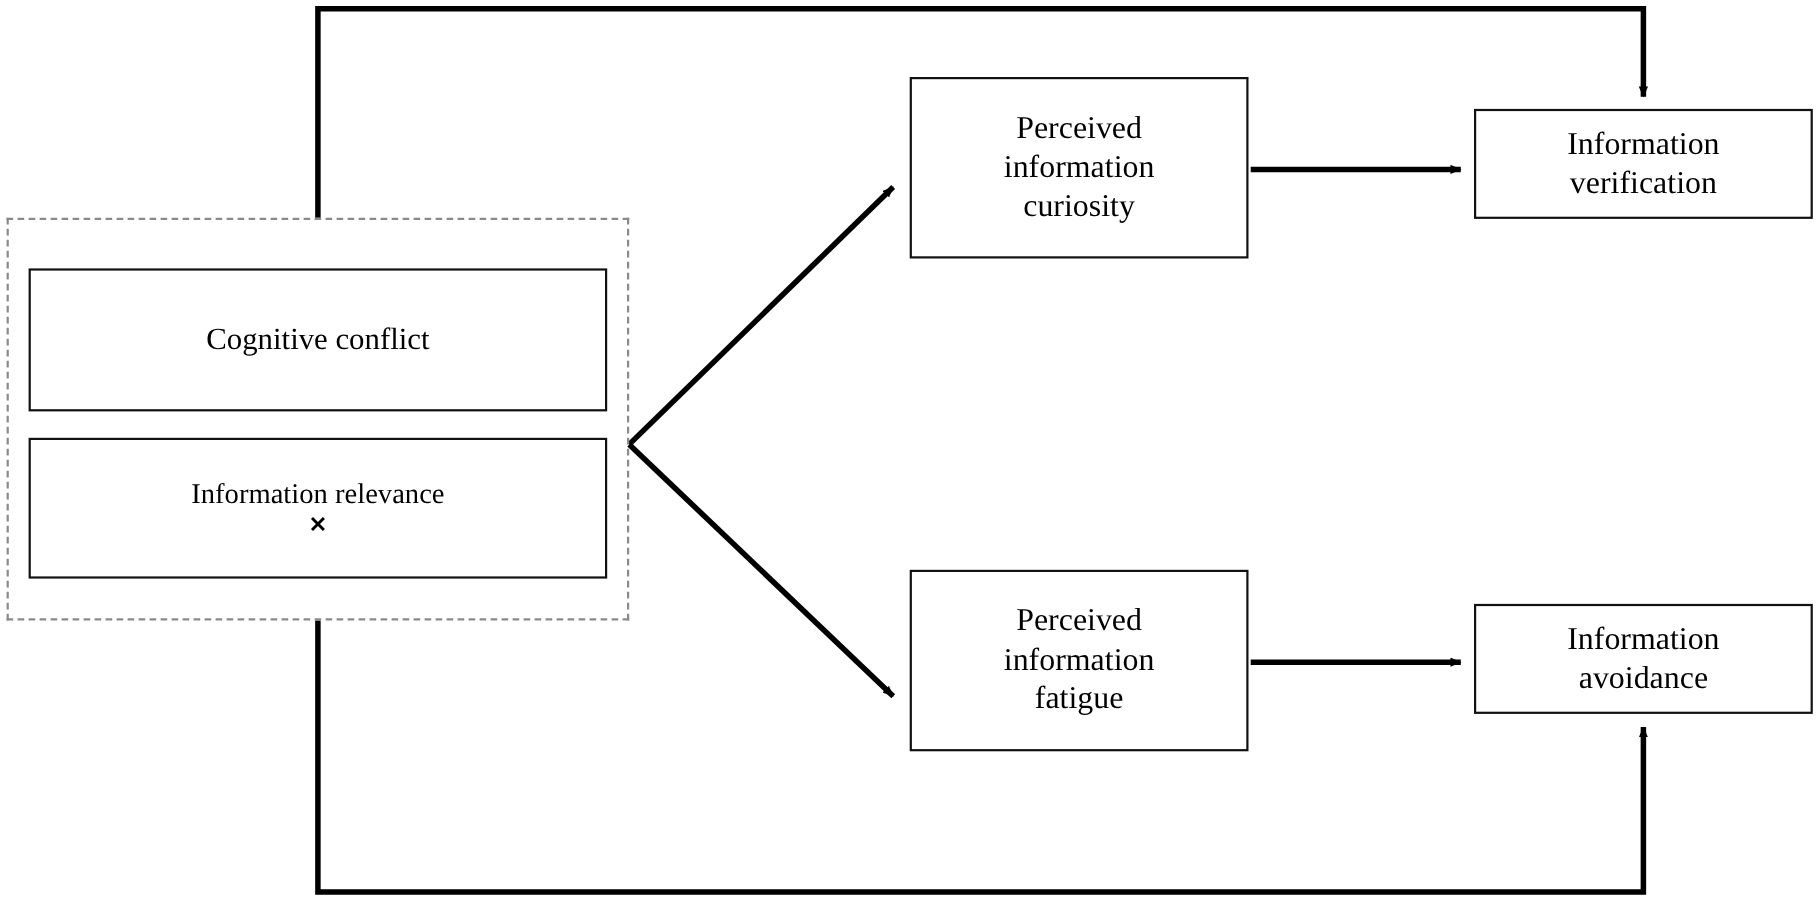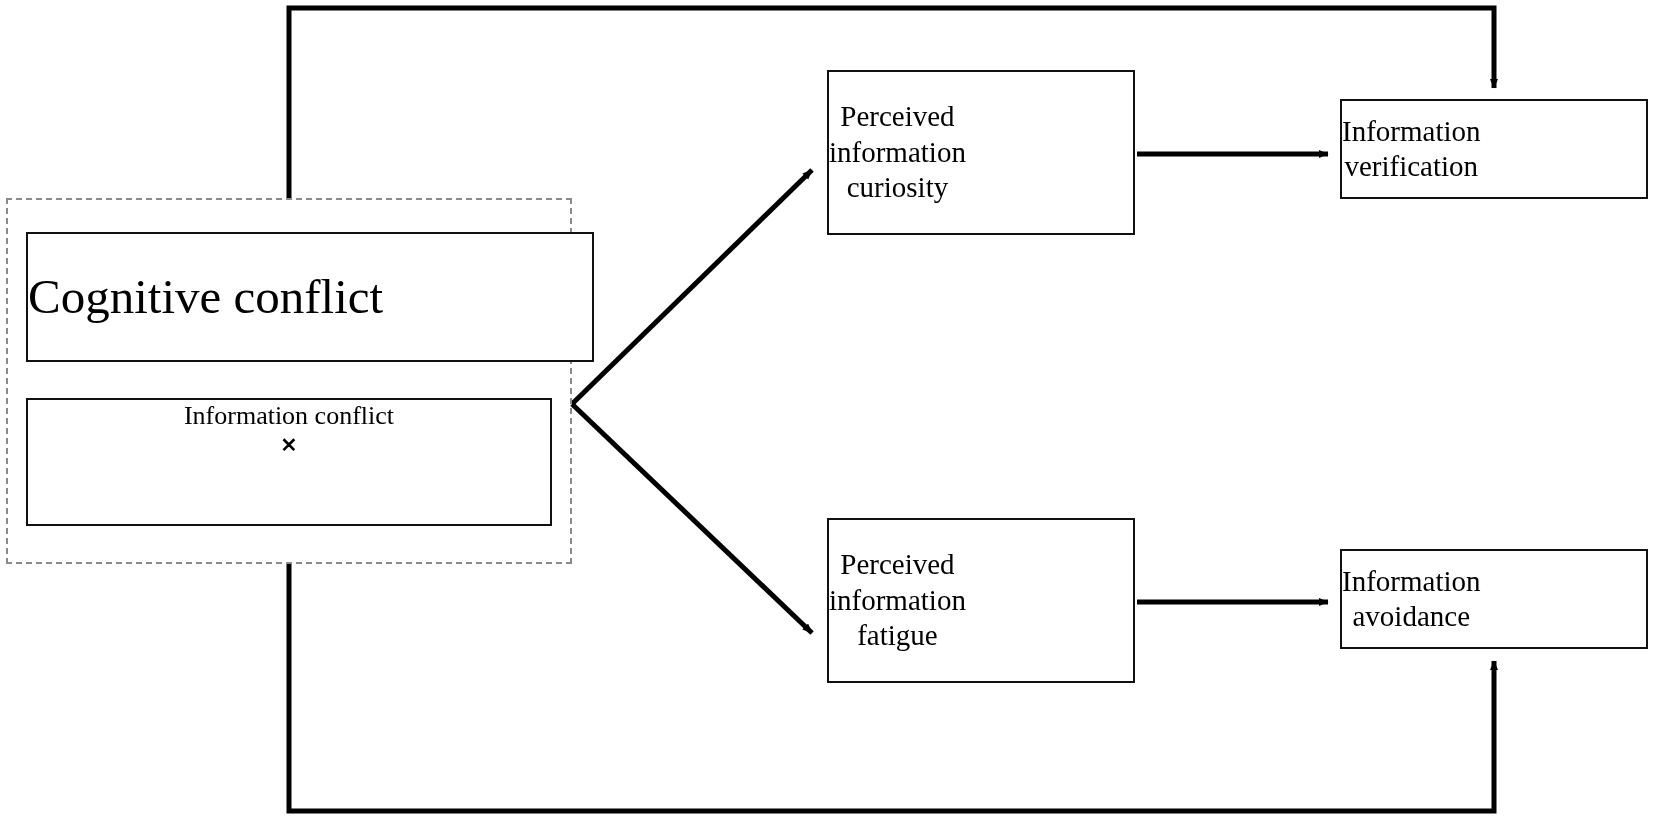--- a/index.html
+++ b/index.html
@@ -25,21 +25,21 @@
     width: 1654px;
     height: 819px;
     pointer-events: none;
   }
   .node {
     position: absolute;
     border: 2px solid #111111;
     background: #ffffff;
     display: flex;
     align-items: center;
-    justify-content: flex-start;
+    justify-content: center;
     text-align: center;
     box-sizing: border-box;
     line-height: 1.22;
   }
   .dashed-group {
     position: absolute;
     border: 2px dashed #8a8a8a;
     background: transparent;
     box-sizing: border-box;
   }
@@ -52,24 +52,24 @@
   #group-antecedents {
     left: 6px;
     top: 198px;
     width: 566px;
     height: 366px;
   }
 
   
   #node-cognitive-conflict {
     left: 26px;
-    top: 232px;
-    width: 568px;
+    top: 244px;
+    width: 526px;
     height: 130px;
-    font-size: 49px;
+    font-size: 28px;
   }
   #node-interaction {
     left: 26px;
     top: 398px;
     width: 526px;
     height: 128px;
     font-size: 26px;
     flex-direction: column;
   }
   #node-interaction .op {
@@ -145,21 +145,21 @@
     </g>
   </svg>
 
   <div class="dashed-group" id="group-antecedents"></div>
 
   <div class="node" id="node-cognitive-conflict">
     <span class="node-text">Cognitive conflict</span>
   </div>
 
   <div class="node" id="node-interaction">
-    <span class="node-text">Information conflict</span>
+    <span class="node-text">Information relevance</span>
     <span class="op">✕</span>
   </div>
 
   <div class="node" id="node-curiosity">
     <span class="node-text">Perceived
 information
 curiosity</span>
   </div>
 
   <div class="node" id="node-fatigue">

